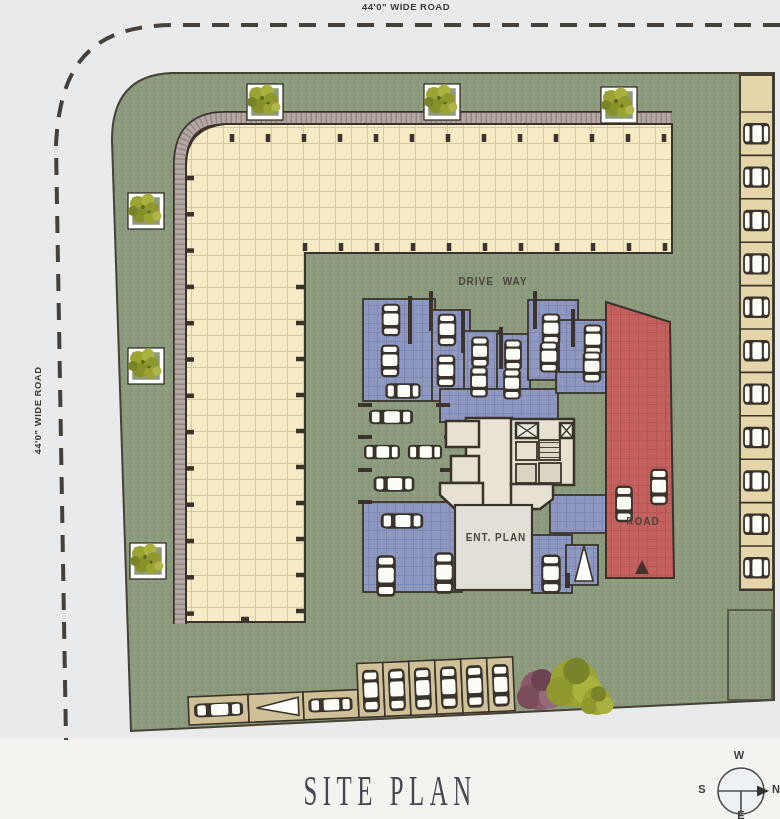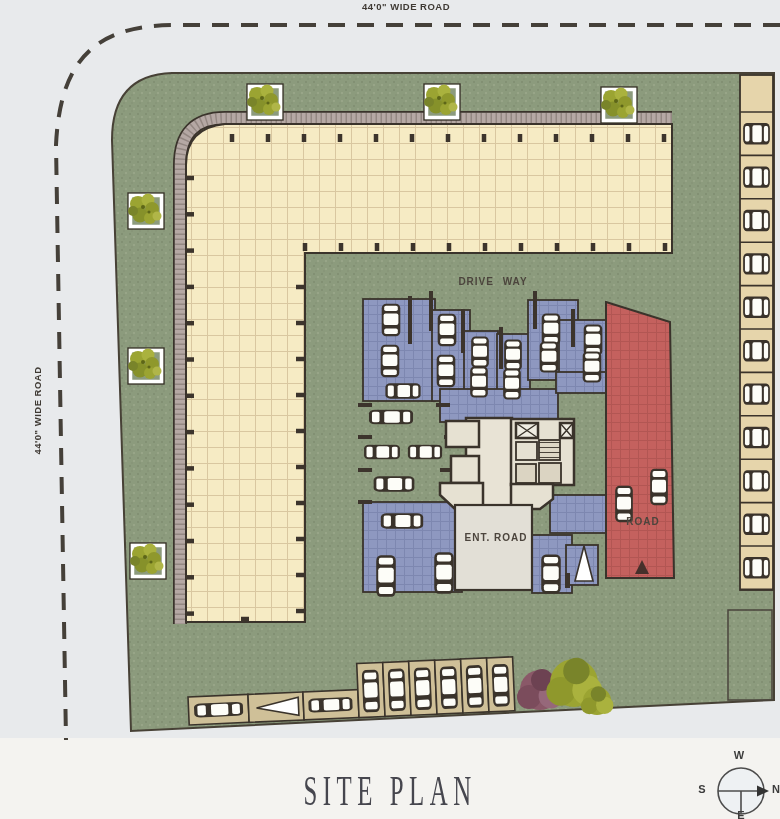--- a/index.html
+++ b/index.html
@@ -403,20 +403,20 @@
       <circle cx="741" cy="791" r="23" fill="#eef1f3" stroke="#4c4c4c" stroke-width="1.6"></circle>
       <path d="M 718 791 H 757" stroke="#4c4c4c" stroke-width="1.6"></path>
       <path d="M 741 791 V 814" stroke="#4c4c4c" stroke-width="1.6"></path>
       <path d="M 757 785.5 L 769 791 L 757 796.5 Z" fill="#333333"></path>
     </g>
   </svg>
 
   <div class="lbl road-lbl center" id="road-top" style="left:306px;top:1px;width:200px;">44'0" WIDE ROAD</div>
   <div class="lbl road-lbl center" id="road-left" style="left:-28px;top:405px;width:130px;">44'0" WIDE ROAD</div>
   <div class="lbl plan-lbl center" style="left:433px;top:276px;width:120px;word-spacing:5px;">DRIVE WAY</div>
-  <div class="lbl plan-lbl center" style="left:456px;top:532px;width:80px;">ENT. ROAD</div>
+  <div class="lbl plan-lbl center" style="left:456px;top:532px;width:80px;">ENT. PLAN</div>
   <div class="lbl plan-lbl center" style="left:613px;top:516px;width:60px;">ROAD</div>
   <div class="title" style="left:260px;top:768px;width:260px;">SITE PLAN</div>
   <div class="compass-letter" style="left:731px;top:749px;">W</div>
   <div class="compass-letter" style="left:694px;top:783px;">S</div>
   <div class="compass-letter" style="left:768px;top:783px;">N</div>
   <div class="compass-letter" style="left:733px;top:809px;">E</div>
 </div>
 
 </body></html>

